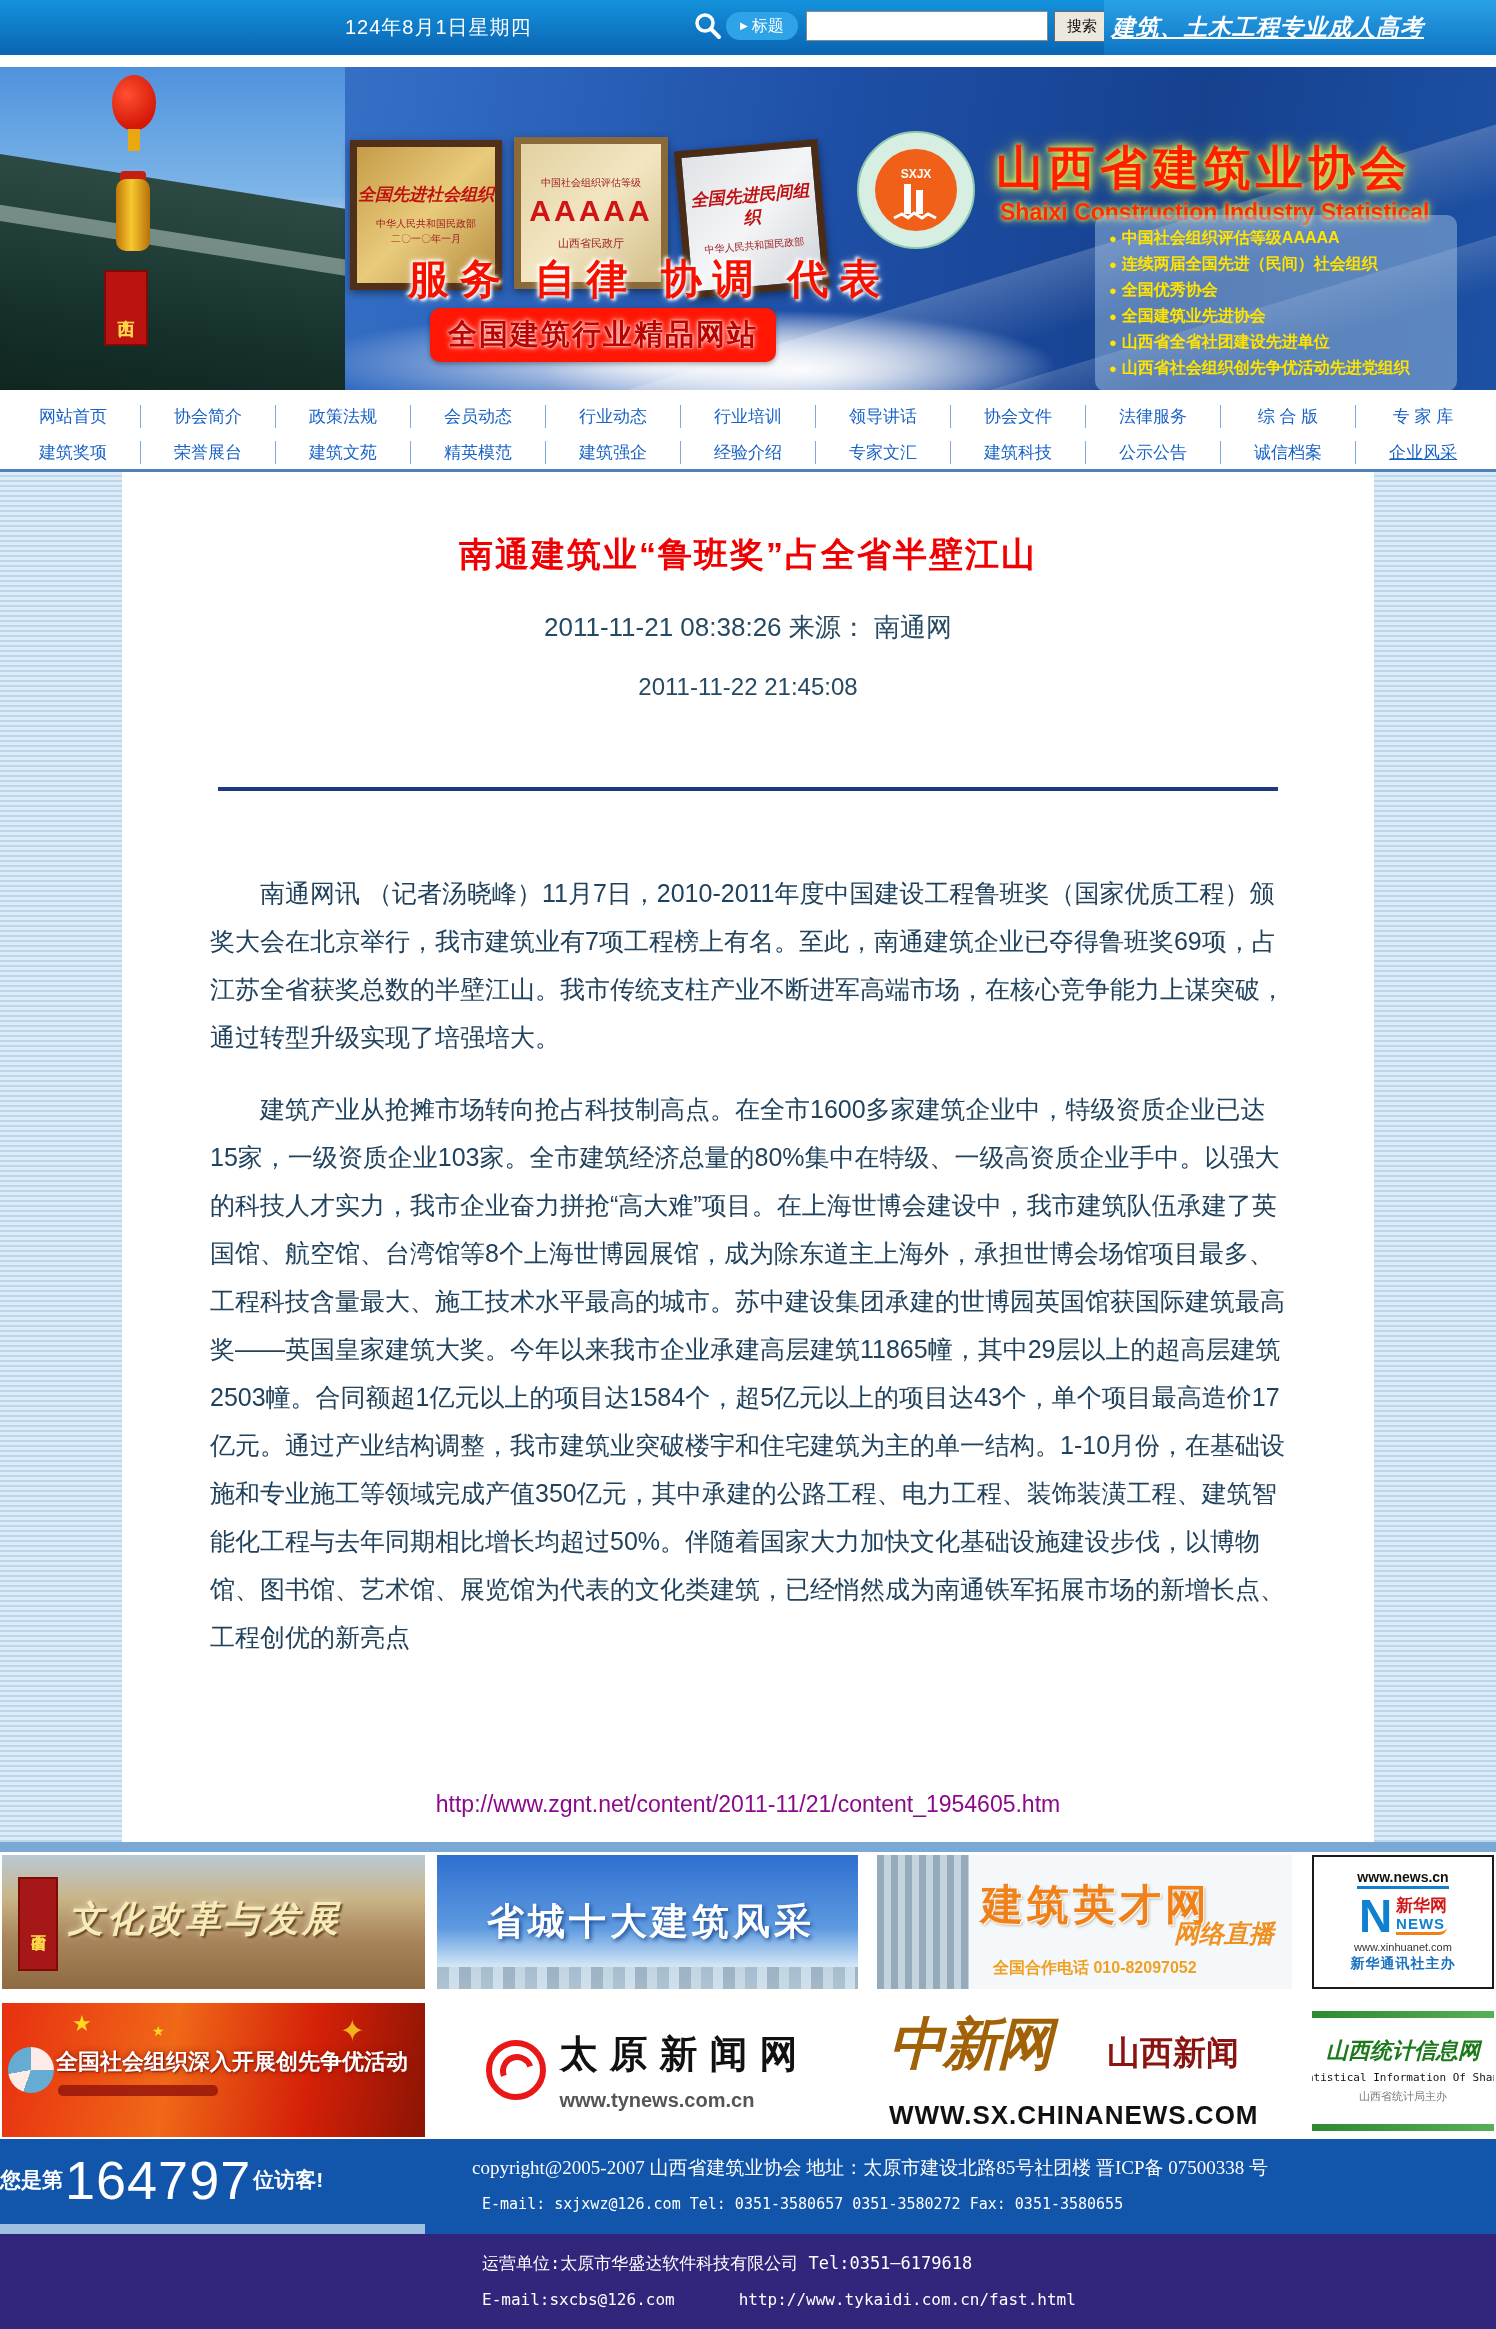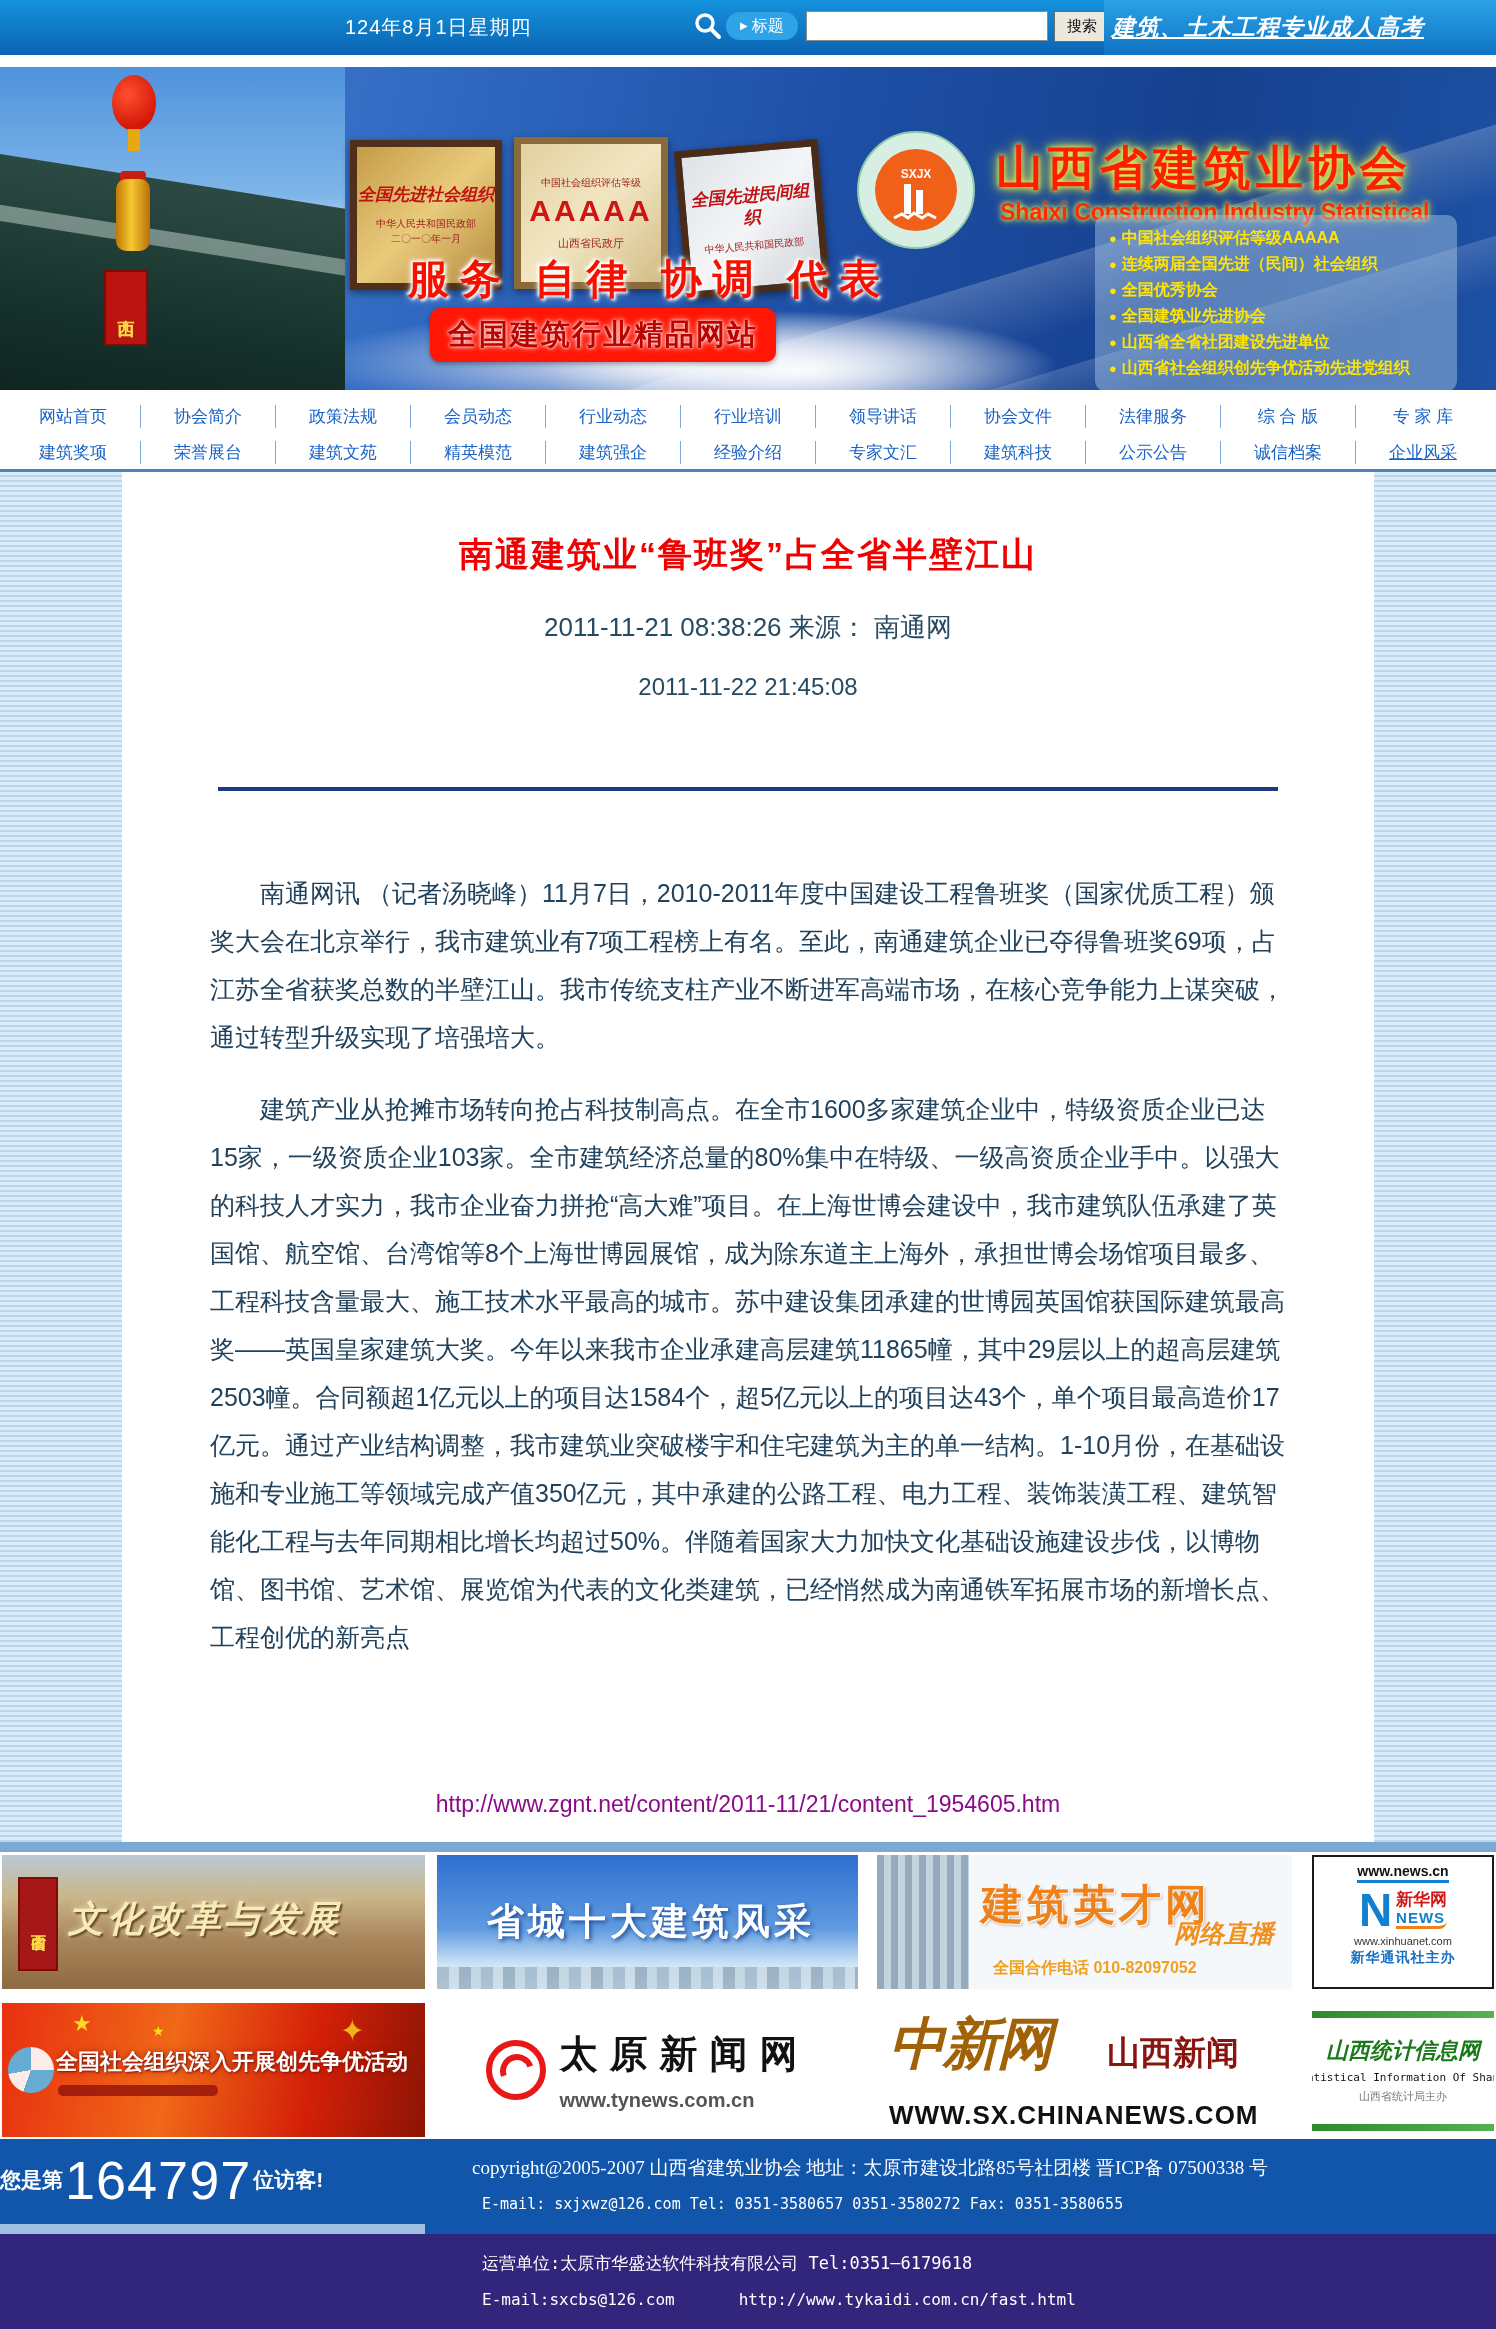--- a/index.html
+++ b/index.html
@@ -118,21 +118,21 @@
     text-shadow:2px 2px 4px #1c4c96;}
   .top10-sky{position:absolute;bottom:0;left:0;right:0;height:22px;opacity:.65;
     background:repeating-linear-gradient(90deg,#8ea8bc 0 12px,#c3d6e2 12px 22px,#7e98ac 22px 34px,#b7ccd8 34px 44px);}
   .pb-jobs{background:#f4f8fb;}
   .jobs-city{position:absolute;left:0;top:0;bottom:0;width:92px;opacity:.8;
     background:repeating-linear-gradient(90deg,#7e98ac 0 7px,#b7ccd8 7px 14px),linear-gradient(180deg,#cfe2ee,#9fb8cc);}
   .jobs-title{position:absolute;left:104px;top:22px;font-size:42px;font-weight:bold;color:#f08018;letter-spacing:4px;white-space:nowrap;
     text-shadow:1px 1px 0 #fff,2px 2px 3px rgba(120,60,0,.35);}
   .jobs-sub{position:absolute;right:18px;top:62px;font-size:25px;font-weight:bold;font-style:italic;color:#f09020;white-space:nowrap;}
   .jobs-phone{position:absolute;left:116px;bottom:10px;font-size:16px;font-weight:bold;color:#f0a020;white-space:nowrap;}
-  .pb-xinhua{background:#fff;border:2px solid #1a1a1a;display:flex;flex-direction:column;align-items:center;padding-top:6px;}
+  .pb-xinhua{background:#fff;border:2px solid #1a1a1a;display:flex;flex-direction:column;align-items:center;padding-top:12px;}
   .xh-url{font-size:14px;font-weight:bold;color:#111;border-bottom:3px solid #1080d0;padding-bottom:1px;}
   .xh-logo{display:flex;align-items:center;margin-top:4px;gap:4px;}
   .xh-n{font-size:46px;font-weight:bold;color:#1080d0;line-height:1;}
   .xh-stack{display:flex;flex-direction:column;line-height:1.1;}
   .xh-cn{color:#d01818;font-weight:bold;font-size:17px;}
   .xh-news{color:#1080d0;font-weight:bold;font-size:15px;letter-spacing:1px;border-bottom:3px solid #f08018;border-radius:0 0 8px 0;}
   .xh-url2{font-size:11px;color:#333;margin-top:2px;}
   .xh-footer{font-size:14px;font-weight:bold;color:#1870c0;margin-top:2px;letter-spacing:1px;}
 
   .pb-cx{background:linear-gradient(100deg,#e83010 0%,#f06818 40%,#d42008 72%,#8c1404 100%);}

